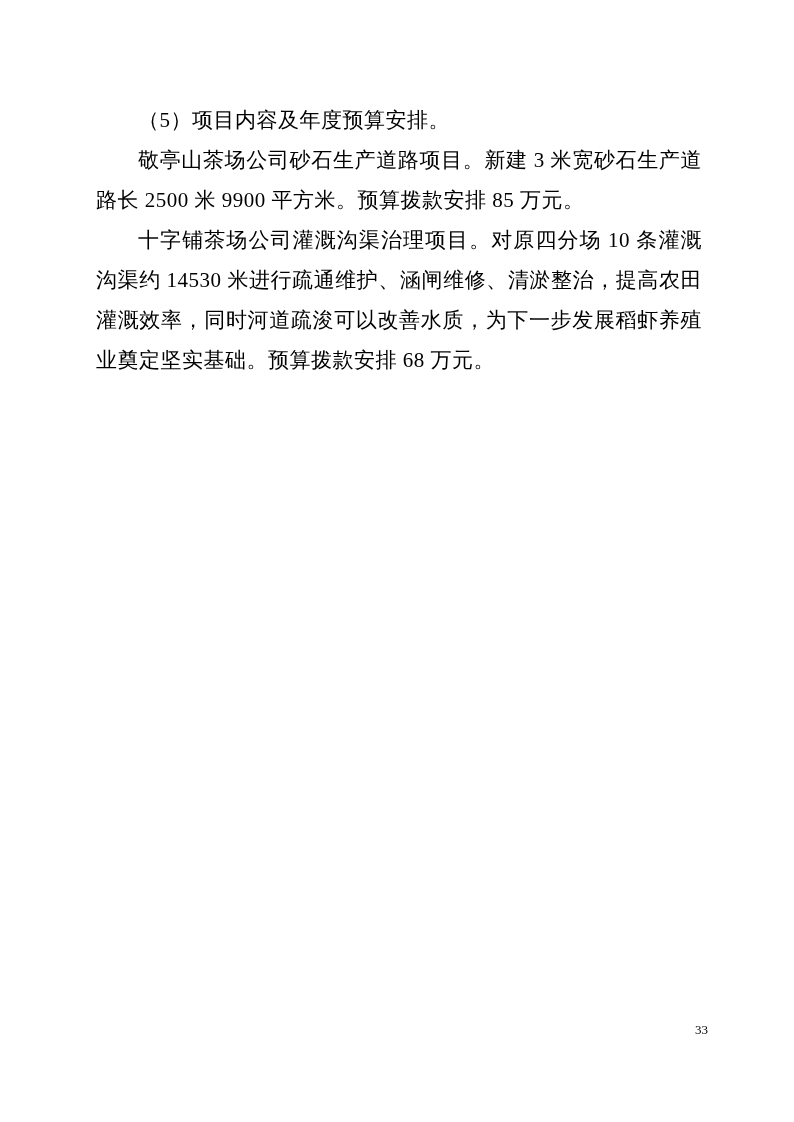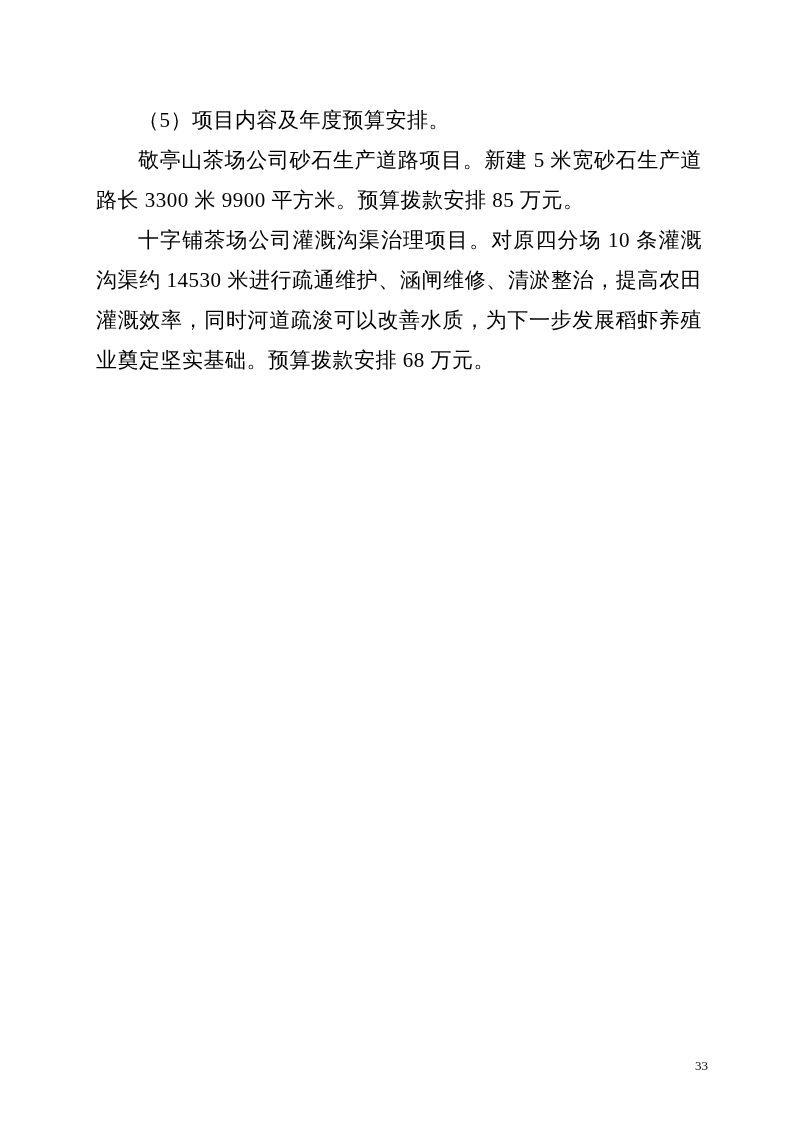--- a/index.html
+++ b/index.html
@@ -35,26 +35,25 @@
     word-break: break-all;
   }
   .page-number {
     position: absolute;
     top: 1020px;
     right: 98px;
     font-size: 13px;
     line-height: 20px;
     color: #000000;
     font-family: "Liberation Serif", "DejaVu Serif", serif;
-    margin-top: 36px;
   }
 </style>
 </head>
 <body>
 
 <div class="page">
   <div class="content">
     <p>（5）项目内容及年度预算安排。</p>
-    <p>敬亭山茶场公司砂石生产道路项目。新建 5 米宽砂石生产道路长 3300 米 9900 平方米。预算拨款安排 85 万元。</p>
+    <p>敬亭山茶场公司砂石生产道路项目。新建 3 米宽砂石生产道路长 2500 米 9900 平方米。预算拨款安排 85 万元。</p>
     <p>十字铺茶场公司灌溉沟渠治理项目。对原四分场 10 条灌溉沟渠约 14530 米进行疏通维护、涵闸维修、清淤整治，提高农田灌溉效率，同时河道疏浚可以改善水质，为下一步发展稻虾养殖业奠定坚实基础。预算拨款安排 68 万元。</p>
   </div>
   <div class="page-number">33</div>
 </div>
 
 </body></html>

